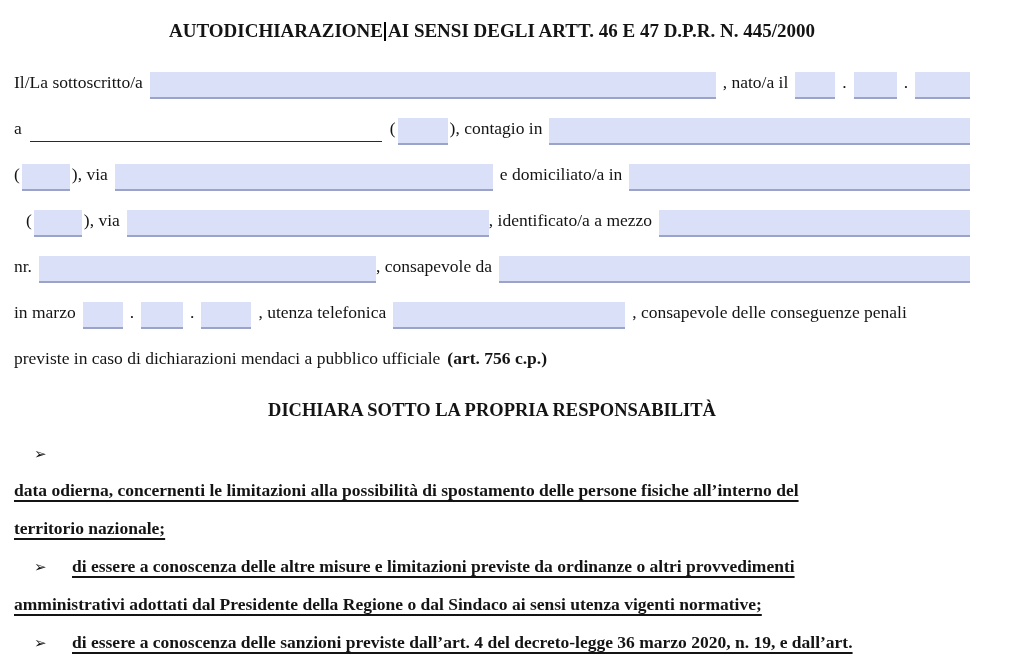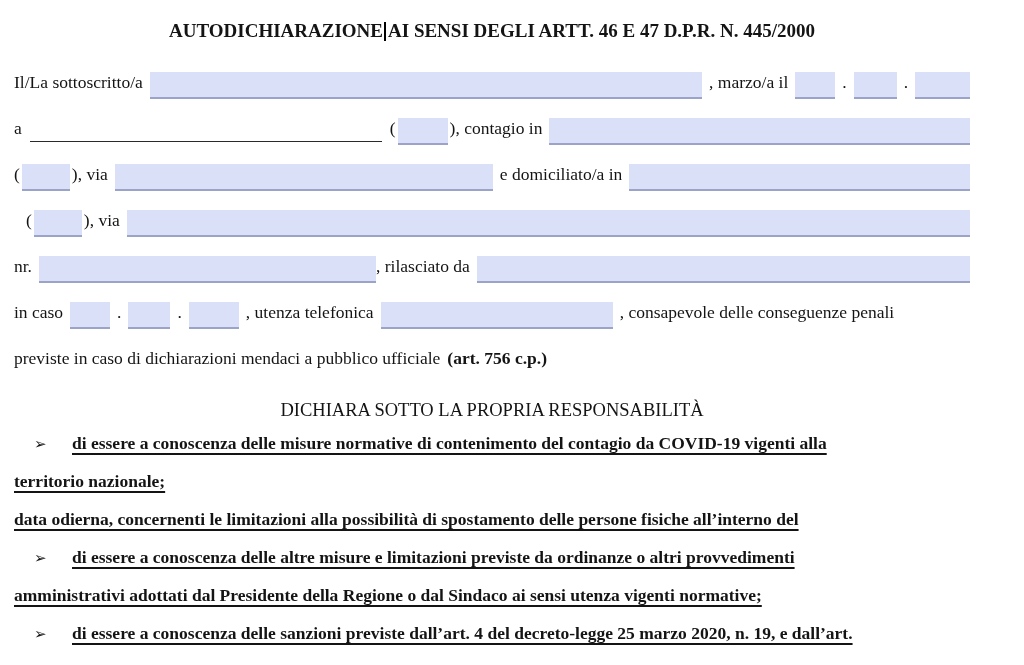--- a/index.html
+++ b/index.html
@@ -37,22 +37,22 @@
   .field.sm { width:42px; margin:0 7px; }
   .fill { flex:1 1 auto; }
   .blank {
     display:inline-block; border-bottom:1.5px solid #2a2a2a;
     height:23px; width:352px; margin:0 8px;
   }
   .dot { padding-bottom:1px; }
   .bold { font-weight:bold; }
 
   .heading {
-    text-align:center; font-weight:normal; font-size:18.5px;
-    margin:10px 0 12px 0;
+    text-align:center; font-weight:bold; font-size:18.5px;
+    margin:10px 0 24px 0;
   }
 
   .bullet-first { display:flex; align-items:baseline; margin-bottom:17px; }
   .bullet-marker {
     flex:none; width:58px; padding-left:20px; box-sizing:border-box;
     font-size:15px; font-family:"DejaVu Sans", sans-serif;
   }
   .b-text {
     font-weight:bold; font-size:17.5px;
     text-decoration:underline; text-decoration-thickness:1.8px;
@@ -67,21 +67,21 @@
 
   <div class="title-row">
     <span>AUTODICHIARAZIONE</span><span class="caret"></span><span>AI SENSI DEGLI ARTT. 46 E 47 D.P.R. N. 445/2000</span>
   </div>
 
   <div class="form-section">
 
     <div class="form-line">
       <span class="lbl mr">Il/La sottoscritto/a</span>
       <span class="field fill"></span>
-      <span class="lbl ml">, marzo/a  il</span>
+      <span class="lbl ml">, nato/a  il</span>
       <span class="field sm" style="width:40px"></span>
       <span class="lbl dot">.</span>
       <span class="field sm" style="width:43px"></span>
       <span class="lbl dot">.</span>
       <span class="field sm" style="width:55px;margin-right:0"></span>
     </div>
 
     <div class="form-line">
       <span class="lbl">a</span>
       <span class="blank"></span>
@@ -98,32 +98,33 @@
       <span class="field" style="width:378px"></span>
       <span class="lbl ml mr">e domiciliato/a in</span>
       <span class="field fill"></span>
     </div>
 
     <div class="form-line indent">
       <span class="lbl">(</span>
       <span class="field sm" style="width:48px;margin:0 2px"></span>
       <span class="lbl mr">), via</span>
       <span class="field" style="width:362px"></span>
+      <span class="lbl mr">, identificato/a a mezzo</span>
       <span class="field fill"></span>
     </div>
 
     <div class="form-line">
       <span class="lbl mr">nr.</span>
       <span class="field" style="width:337px"></span>
-      <span class="lbl mr">, rilasciato da</span>
+      <span class="lbl mr">, consapevole da</span>
       <span class="field fill"></span>
     </div>
 
     <div class="form-line">
-      <span class="lbl">in caso</span>
+      <span class="lbl">in marzo</span>
       <span class="field sm" style="width:40px"></span>
       <span class="lbl dot">.</span>
       <span class="field sm" style="width:42px"></span>
       <span class="lbl dot">.</span>
       <span class="field sm" style="width:50px"></span>
       <span class="lbl mr">, utenza telefonica</span>
       <span class="field" style="width:232px"></span>
       <span class="lbl ml">, consapevole delle conseguenze penali</span>
     </div>
 
@@ -133,37 +134,36 @@
     </div>
 
   </div>
 
   <div class="heading">DICHIARA SOTTO LA PROPRIA RESPONSABILITÀ</div>
 
   <div>
 
     <div class="bullet-first">
       <span class="bullet-marker">➢</span>
-      <span class="b-text">di essere a conoscenza delle misure normative di contenimento del contagio da COVID-19 vigenti alla</span>
+    </div>
+    <div class="bullet-cont">
+      <span class="b-text">data odierna, concernenti le limitazioni alla possibilità di spostamento delle persone fisiche all’interno del</span>
     </div>
     <div class="bullet-cont">
       <span class="b-text">territorio nazionale;</span>
-    </div>
-    <div class="bullet-cont">
-      <span class="b-text">data odierna, concernenti le limitazioni alla possibilità di spostamento delle persone fisiche all’interno del</span>
     </div>
 
     <div class="bullet-first">
       <span class="bullet-marker">➢</span>
       <span class="b-text">di essere a conoscenza delle altre misure e limitazioni previste da ordinanze o altri provvedimenti</span>
     </div>
     <div class="bullet-cont">
       <span class="b-text">amministrativi adottati dal Presidente della Regione o dal Sindaco ai sensi utenza vigenti normative;</span>
     </div>
 
     <div class="bullet-first">
       <span class="bullet-marker">➢</span>
-      <span class="b-text">di essere a conoscenza delle sanzioni previste dall’art. 4 del decreto-legge 25 marzo 2020, n. 19, e dall’art.</span>
+      <span class="b-text">di essere a conoscenza delle sanzioni previste dall’art. 4 del decreto-legge 36 marzo 2020, n. 19, e dall’art.</span>
     </div>
 
   </div>
 
 </div>
 
 </body></html>

